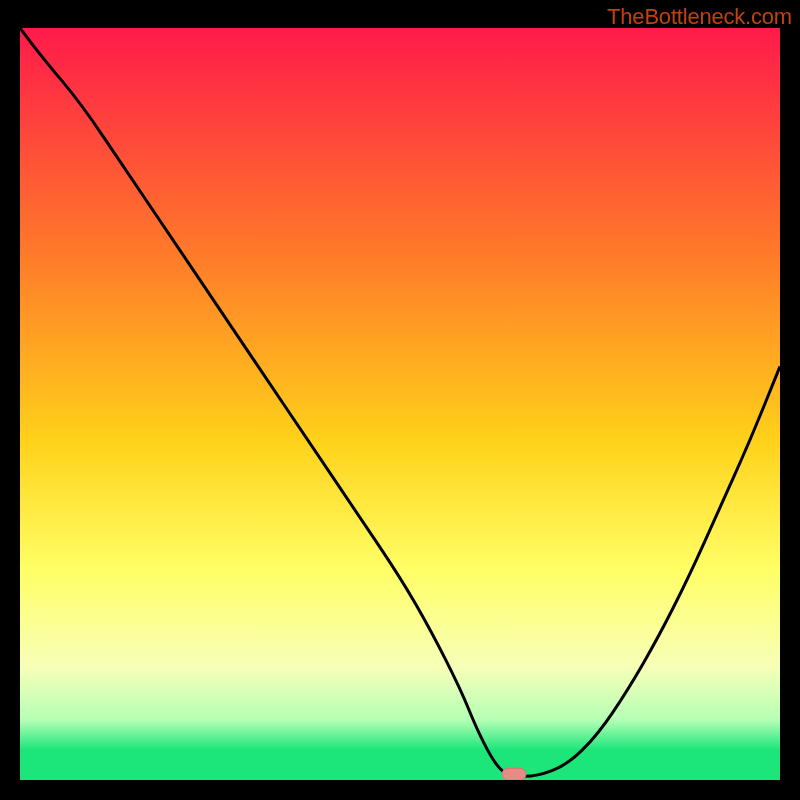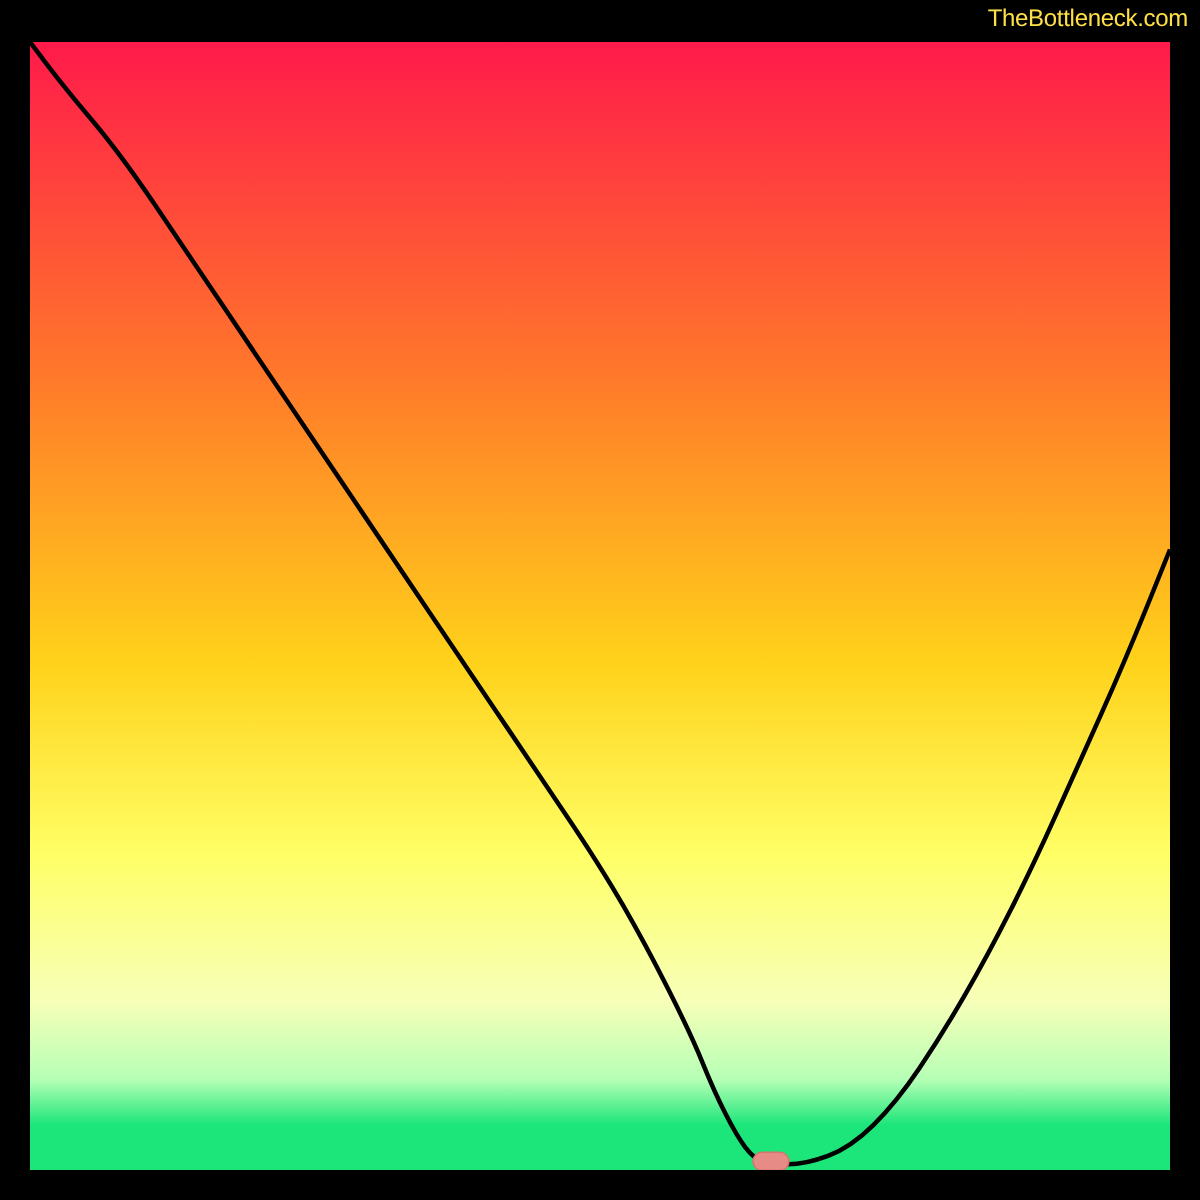--- a/index.html
+++ b/index.html
@@ -13,22 +13,22 @@
   }
   .chart-wrap {
     position: relative;
     width: 800px;
     height: 800px;
   }
   .watermark {
     position: absolute;
     top: 4px;
     right: 8px;
-    color: #fde047;
-    font-size: 16px;
+    color: #c2410c;
+    font-size: 22px;
     font-weight: 500;
     letter-spacing: -0.2px;
     z-index: 10;
   }
   .plot {
     position: absolute;
     left: 20px;
     top: 28px;
     width: 760px;
     height: 752px;

